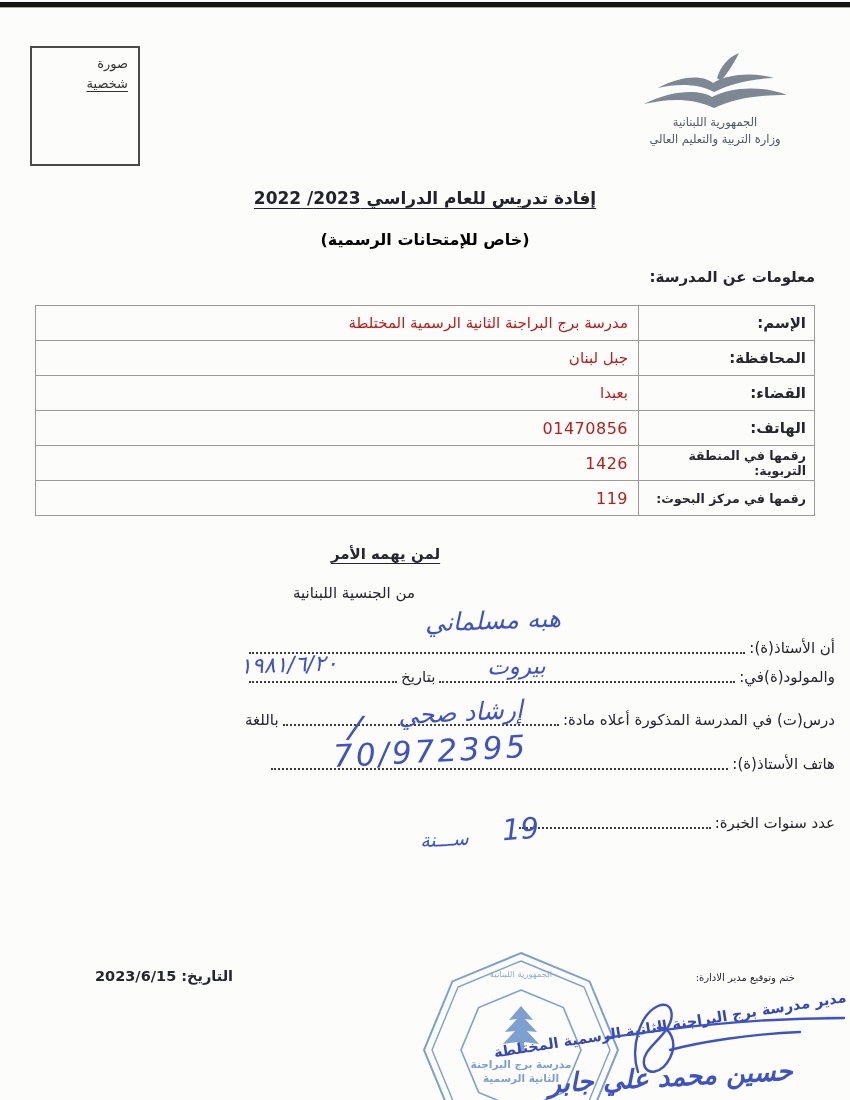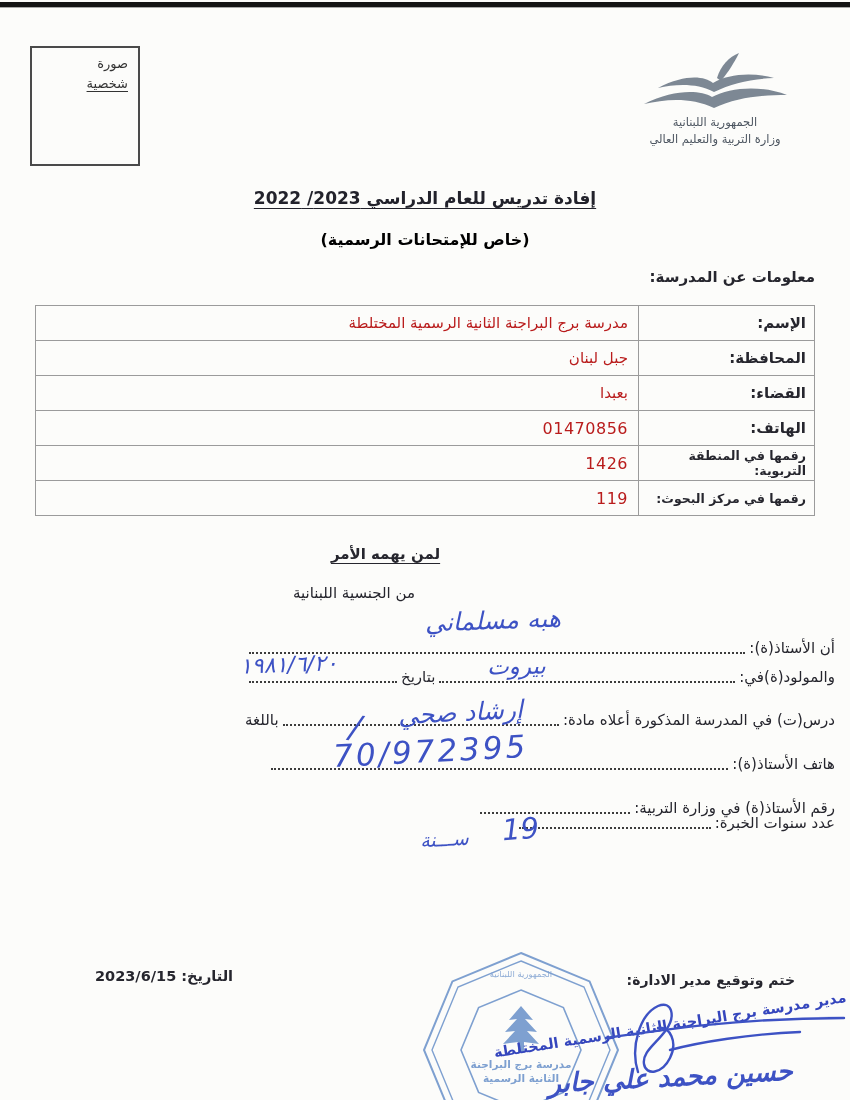--- a/index.html
+++ b/index.html
@@ -59,21 +59,21 @@
   .form-line .lab { white-space:nowrap; }
   .dots { flex:1 1 auto; border-bottom:2px dotted #3c3c3c; height:1.0em; margin:0 4px 3px 4px; }
   .dots.fixed { flex:0 0 auto; }
   .sp { flex:0 0 auto; }
 
   
   .hand { position:absolute; color:#3d52c4; font-style:italic; font-weight:500; white-space:nowrap; }
   .hand.ltr { direction:ltr; }
 
   
-  .footer-stamp-label { position:absolute; top:972px; right:55px; font-size:14px; font-weight:700; }
+  .footer-stamp-label { position:absolute; top:972px; right:55px; font-size:10px; font-weight:400; }
   .footer-date { position:absolute; top:968px; left:95px; font-size:14.5px; font-weight:700; }
 
   .stamp-wrap { position:absolute; top:950px; left:415px; width:212px; height:200px; color:#7ea0d0; }
   .stamp-wrap svg { display:block; }
 
   .director-title {
     position:absolute; top:1012px; left:552px; width:296px;
     font-size:14.5px; font-weight:700; color:#3546bd; text-align:center;
     transform:rotate(-9deg); white-space:nowrap;
   }
@@ -165,24 +165,20 @@
     <span class="dots"></span>
     <span class="lab">باللغة</span>
   </div>
 
   <div class="form-line" style="top:755px;">
     <span class="lab">هاتف الأستاذ(ة):</span>
     <span class="dots"></span>
     <span class="sp" style="width:22px;"></span>
   </div>
 
-  <div class="form-line" style="top:799px;">
-    <span class="lab">رقم الأستاذ(ة) في وزارة التربية:</span>
-    <span class="dots fixed" style="width:150px;"></span>
-  </div>
 
   <div class="form-line" style="top:814px;">
     <span class="lab">عدد سنوات الخبرة:</span>
     <span class="dots fixed" style="width:192px;"></span>
   </div>
 
   <div class="hand" style="top:606px; left:425px; font-size:25px; transform:rotate(-2deg); letter-spacing:2px;">هبه مسلماني</div>
 
   <div class="hand" style="top:653px; left:487px; font-size:23px; transform:rotate(-1deg); letter-spacing:3px;">بيروت</div>
 

